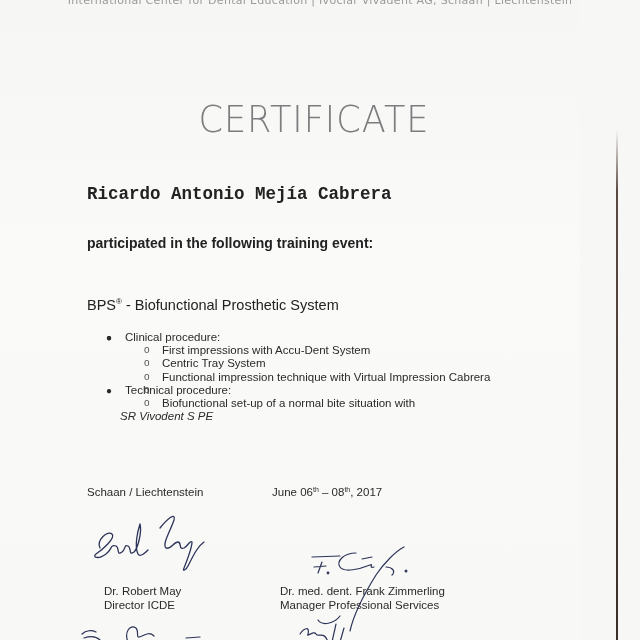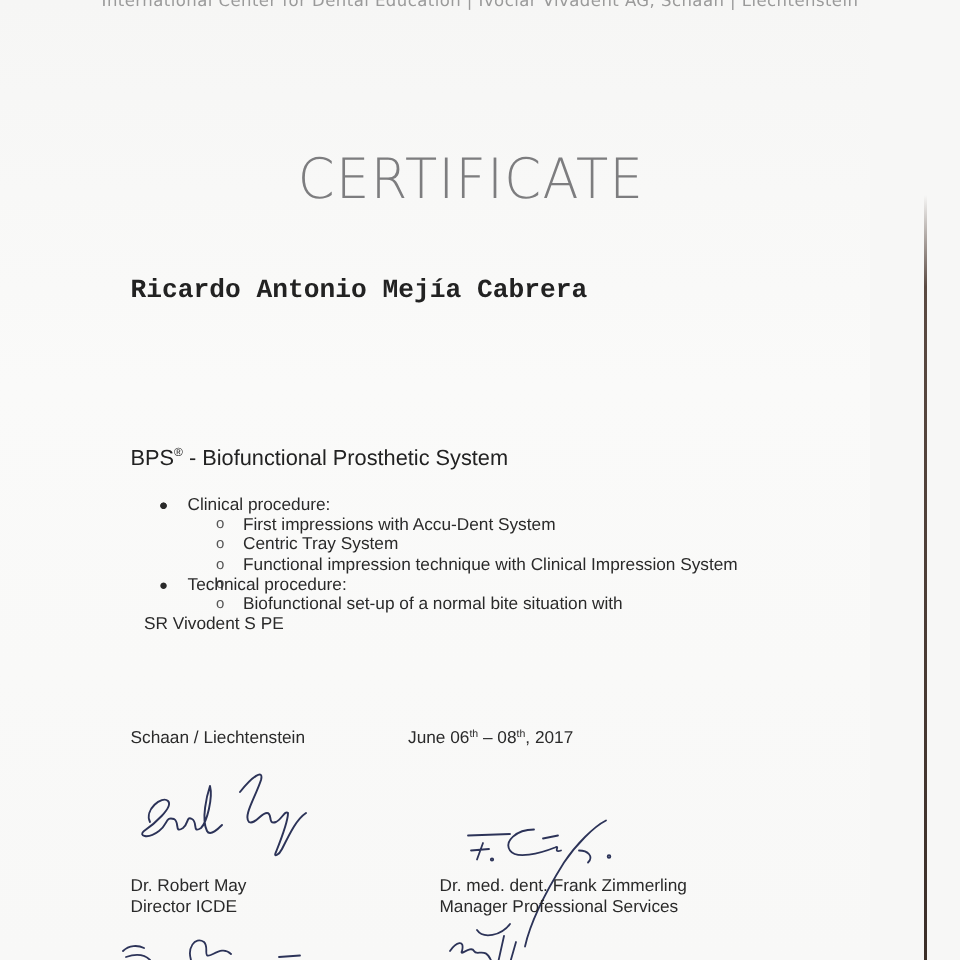--- a/index.html
+++ b/index.html
@@ -20,48 +20,49 @@
       letter-spacing: 1px; transform: scaleX(0.95); transform-origin: 50% 50%; }
     .name { position: absolute; left: 87px; top: 184px; font-size: 17.5px; font-weight: bold; color: #222; font-family: Liberation Mono, monospace; }
     .intro { position: absolute; left: 87px; top: 235px; font-size: 14px; font-weight: bold; color: #222; }
     .course { position: absolute; left: 87px; top: 297px; font-size: 14.5px; font-weight: normal; color: #222; }
     .course sup { font-size: 8px; vertical-align: 6px; }
     .items { position: absolute; left: 0; top: 331px; font-size: 11.5px; color: #2a2a2a; line-height: 13.2px; }
     .li1 { position: relative; padding-left: 125px; white-space: nowrap; }
     .li1 .b { position: absolute; left: 106px; top: 0; font-size: 10px; }
     .li2 { position: relative; padding-left: 162px; white-space: nowrap; }
     .li2 .b { position: absolute; left: 144px; top: -1px; font-size: 10px; color: #555; }
-    .li2c { padding-left: 96px; white-space: nowrap; }
+    .li2c { padding-left: 120px; white-space: nowrap; font-style: italic; }
     .place { position: absolute; left: 87px; top: 486px; font-size: 11.5px; color: #2a2a2a; }
     .date { position: absolute; left: 272px; top: 486px; font-size: 11.5px; color: #2a2a2a; }
     .date sup { font-size: 7px; vertical-align: 4px; }
-    .sig1-name { position: absolute; left: 87px; top: 585px; font-size: 11.5px; color: #2a2a2a; line-height: 13.5px; }
-    .sig2-name { position: absolute; left: 293px; top: 585px; font-size: 11.5px; color: #2a2a2a; line-height: 13.5px; }
+    .sig1-name { position: absolute; left: 104px; top: 585px; font-size: 11.5px; color: #2a2a2a; line-height: 13.5px; }
+    .sig2-name { position: absolute; left: 280px; top: 585px; font-size: 11.5px; color: #2a2a2a; line-height: 13.5px; }
     svg.sig { position: absolute; overflow: visible; }
   </style>
 </head>
 <body>
 
 <div class="page">
 
   <div class="header-line">International Center for Dental Education | Ivoclar Vivadent AG, Schaan | Liechtenstein</div>
 
   <div class="title">CERTIFICATE</div>
 
   <div class="name">Ricardo Antonio Mejía Cabrera</div>
 
+  <div class="intro">participated in the following training event:</div>
 
   <div class="course"><span>BPS</span><sup>®</sup><span> - Biofunctional Prosthetic System</span></div>
 
   <div class="items">
     <div class="li1"><span class="b">●</span></div>
     <div class="li1"><span class="b">●</span><span>Clinical procedure:</span></div>
     <div class="li2"><span class="b">o</span><span>First impressions with Accu-Dent System</span></div>
     <div class="li2"><span class="b">o</span><span>Centric Tray System</span></div>
-    <div class="li2"><span class="b">o</span><span>Functional impression technique with Clinical Impression System</span></div>
+    <div class="li2"><span class="b">o</span><span>Functional impression technique with Virtual Impression Cabrera</span></div>
     <div class="li2"><span class="b">o</span></div>
     <div class="li1"><span class="b">●</span><span>Technical procedure:</span></div>
     <div class="li2"><span class="b">o</span><span>Biofunctional set-up of a normal bite situation with</span></div>
     <div class="li2c">SR Vivodent S PE</div>
   </div>
 
   <div class="place">Schaan / Liechtenstein</div>
 
   <div class="date"><span>June </span><span>06</span><sup>th</sup><span> – </span><span>08</span><sup>th</sup><span>, 2017</span></div>
 

